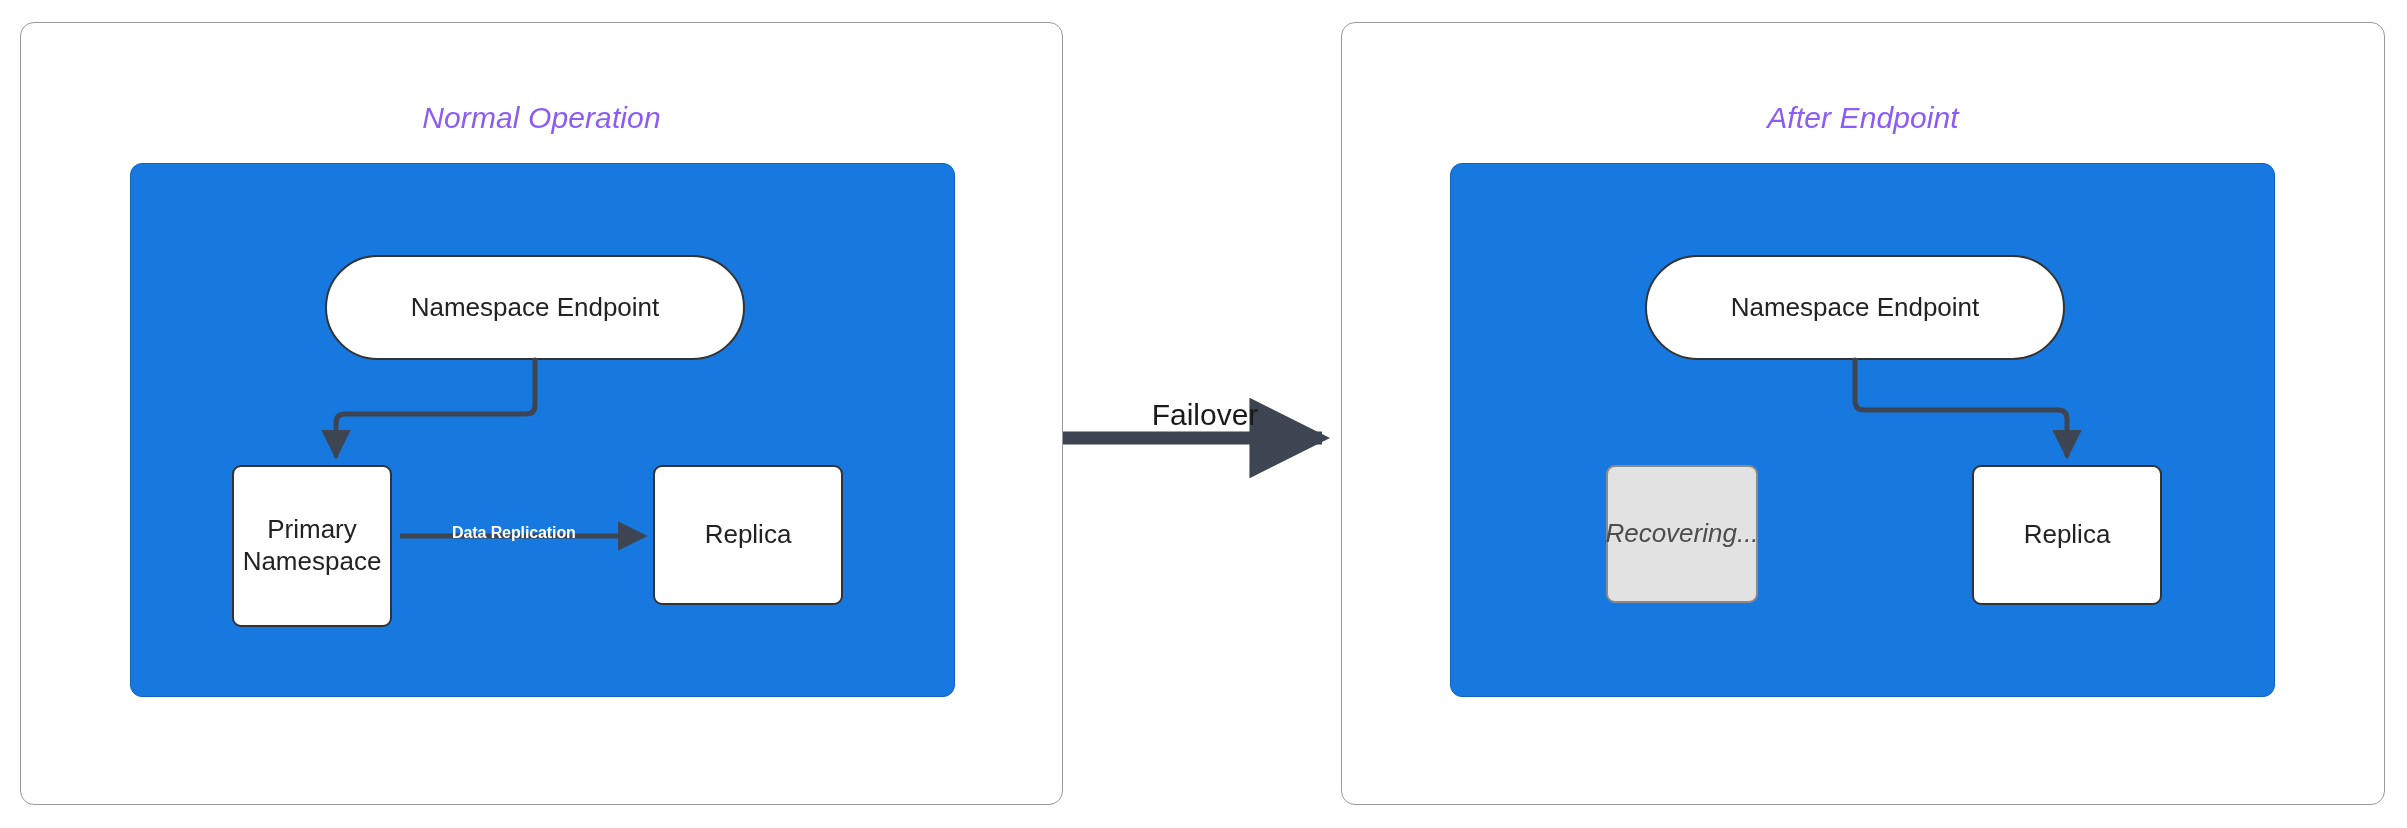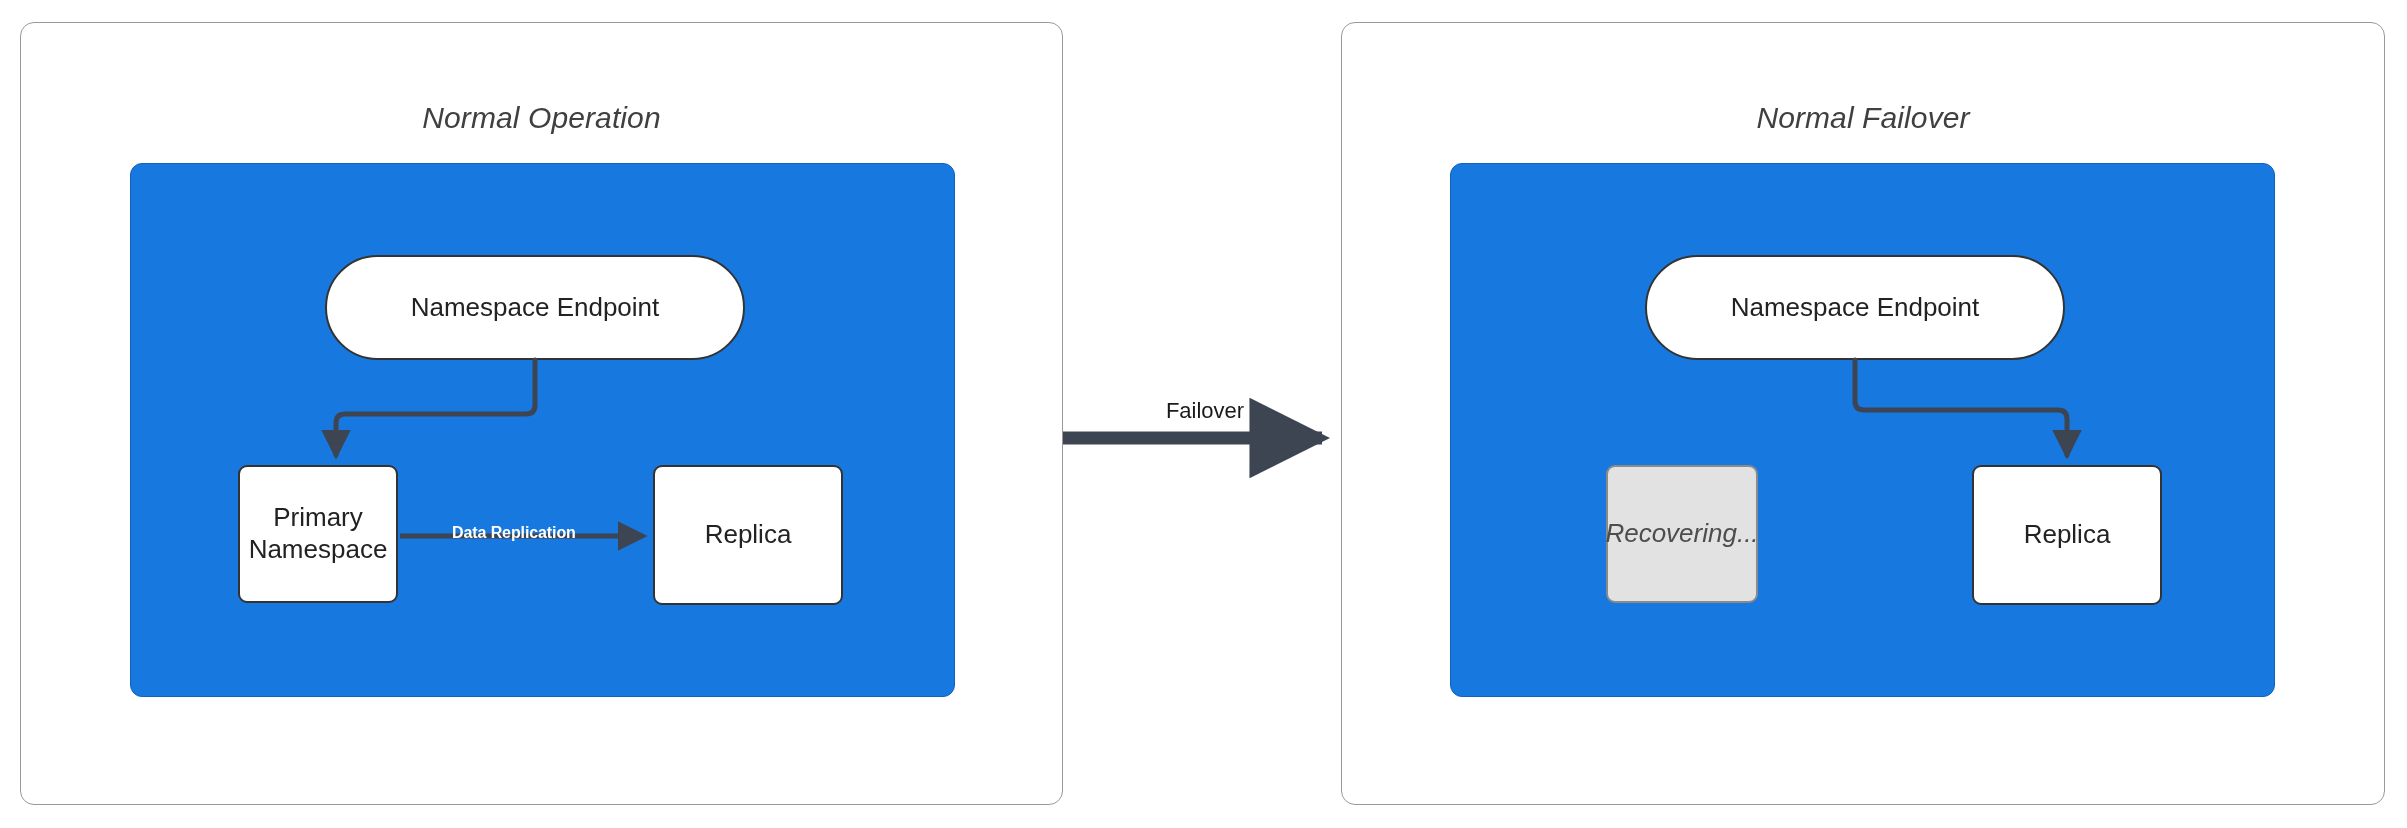--- a/index.html
+++ b/index.html
@@ -32,21 +32,21 @@
   #panel-failover { left: 1341px; top: 22px; width: 1044px; height: 783px; }
 
   .panel-title {
     position: absolute;
     top: 78px;
     left: 0;
     width: 100%;
     text-align: center;
     font-style: italic;
     font-size: 30px;
-    color: #404040;
+    color: #8b5cf6;
     letter-spacing: 0.1px;
     white-space: nowrap;
   }
 
   
   .region {
     position: absolute;
     background: #1779E0;
     border: 1.6px solid #0f63bb;
     border-radius: 12px;
@@ -79,21 +79,21 @@
   .node.muted {
     background: #e2e2e2;
     border-color: #8a8a8a;
     color: #4d4d4d;
     font-style: italic;
     margin-left: 48px;
   }
 
   
   #node-endpoint-left  { left: 325px; top: 255px; width: 420px; height: 105px; }
-  #node-primary-left   { left: 238px; top: 465px; width: 160px; height: 138px; }
+  #node-primary-left   { left: 232px; top: 465px; width: 160px; height: 162px; }
   #node-replica-left   { left: 653px; top: 465px; width: 190px; height: 140px; }
 
   
   #node-endpoint-right { left: 1645px; top: 255px; width: 420px; height: 105px; }
   #node-recovering     { left: 1558px; top: 465px; width: 152px; height: 138px; }
   #node-replica-right  { left: 1972px; top: 465px; width: 190px; height: 140px; }
 
   
   .edges {
     position: absolute;
@@ -117,21 +117,21 @@
   #label-data-replication {
     left: 452px;
     top: 524px;
   }
   #label-failover {
     position: absolute;
     left: 1060px;
     top: 398px;
     width: 290px;
     text-align: center;
-    font-size: 22px;
+    font-size: 30px;
     font-weight: normal;
     color: #1a1a1a;
     white-space: nowrap;
   }
 </style>
 </head>
 <body>
 
 <div id="canvas">
 
@@ -142,21 +142,21 @@
   <div class="region" id="region-normal"></div>
 
   <div class="node pill" id="node-endpoint-left">Namespace Endpoint</div>
 
   <div class="node box" id="node-primary-left">Primary
 Namespace</div>
 
   <div class="node box" id="node-replica-left">Replica</div>
 
   <div class="panel" id="panel-failover">
-    <div class="panel-title">Normal Failover</div>
+    <div class="panel-title">After Endpoint</div>
   </div>
 
   <div class="region" id="region-failover"></div>
 
   <div class="node pill" id="node-endpoint-right">Namespace Endpoint</div>
 
   <div class="node box muted" id="node-recovering">Recovering...</div>
 
   <div class="node box" id="node-replica-right">Replica</div>
 

